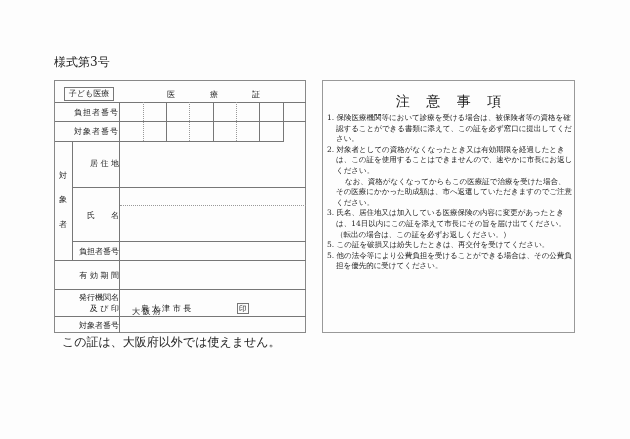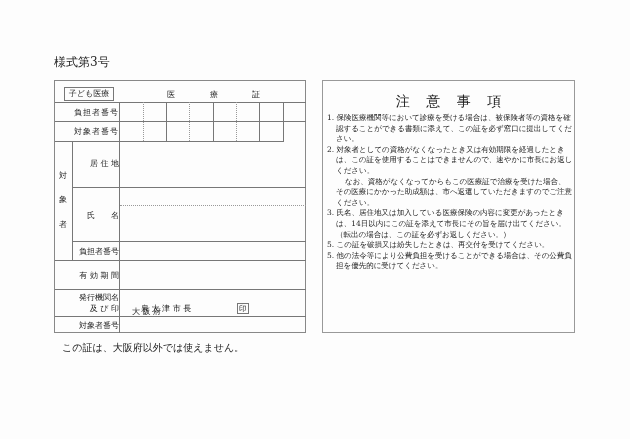--- a/index.html
+++ b/index.html
@@ -18,21 +18,21 @@
   .kodomo { position:absolute; left:9px; top:6px; width:48px; height:12px; border:1px solid #777; font-size:8px; line-height:12px; text-align:center; }
   .title-ch { position:absolute; top:8px; font-size:8px; }
   .vert { position:absolute; left:4px; font-size:8px; }
   .seal { position:absolute; border:1px solid #777; font-size:7.5px; line-height:9px; padding:0 1px; }
   .note-box { position:absolute; left:322px; top:80px; width:253px; height:253px; border:1px solid #999; box-sizing:border-box; }
   .note-title { position:absolute; top:12px; left:0; width:100%; text-align:center; font-size:14px; word-spacing:12px; }
   .notes { position:absolute; left:4px; top:32px; width:246px; font-size:7.5px; line-height:10.6px; }
   .notes p { margin:0; }
   .ind { padding-left:9px; text-indent:-9px; }
   .ind2 { padding-left:9px; text-indent:9px; }
-  .footer { left:62px; top:341px; font-size:10px; }
+  .footer { left:62px; top:334px; font-size:12px; }
 </style>
 </head>
 <body>
 
 <div class="abs form-no">様式第3号</div>
 
 <div class="tbl">
 
   <div class="kodomo">子ども医療</div>
   <span class="title-ch" style="left:112px">医</span>

